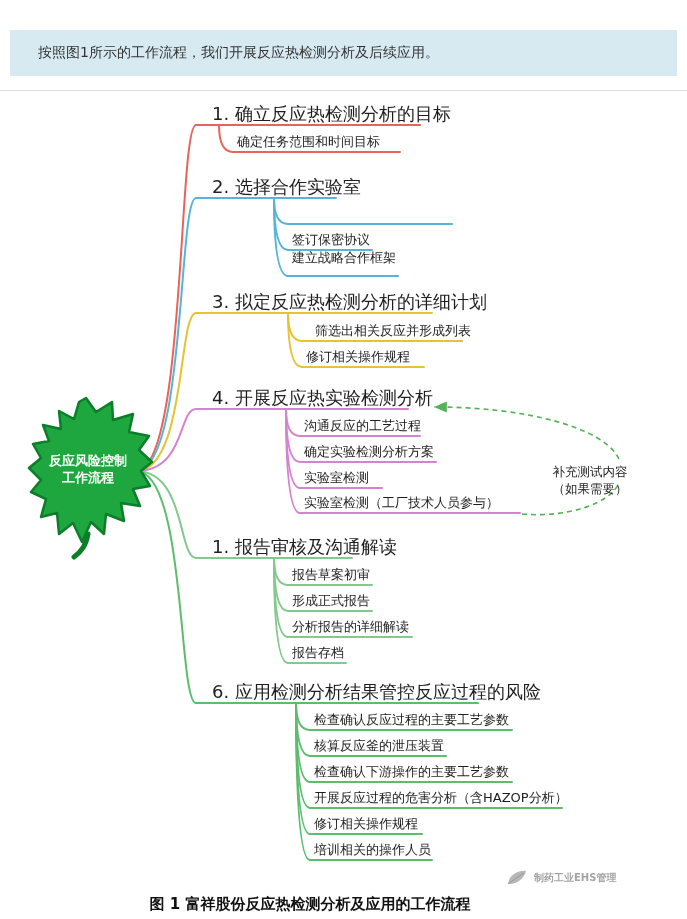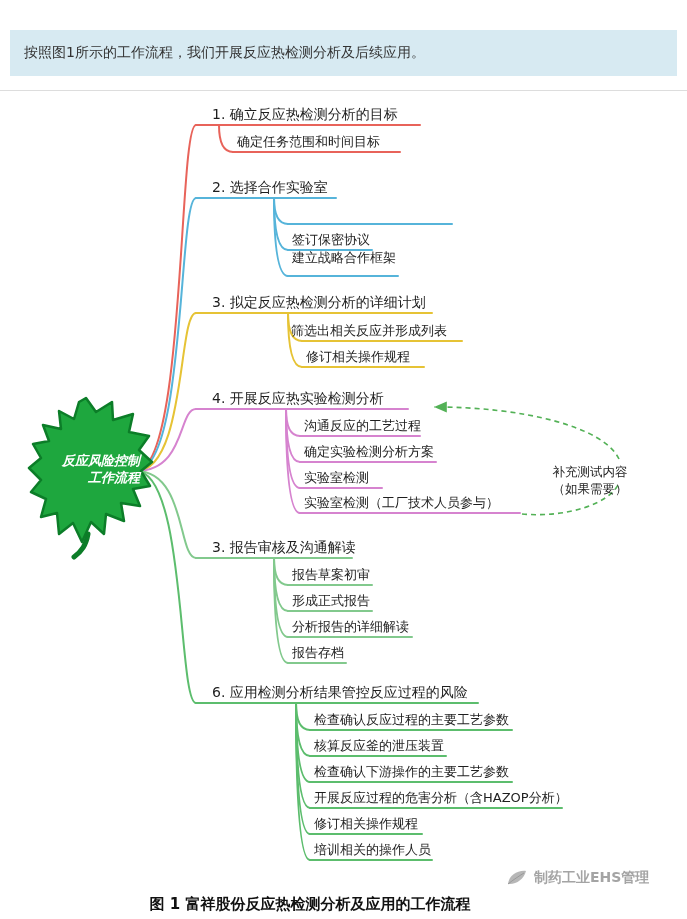--- a/index.html
+++ b/index.html
@@ -4,37 +4,37 @@
 <style>
   * { margin:0; padding:0; box-sizing:border-box; }
   html,body { background:#ffffff; }
   .page {
     position:relative; width:687px; height:919px; background:#fff;
     font-family:"DejaVu Sans","Liberation Sans",sans-serif; color:#222; overflow:hidden;
   }
   .banner {
     position:absolute; left:10px; top:30px; width:667px; height:46px;
     background:var(--bannerBg,#d7eaf2); display:flex; align-items:center;
-    padding:0 14px; font-size:14px; color:var(--bannerText,#333);
+    padding:0 28px; font-size:14px; color:var(--bannerText,#333);
   }
   .divider { position:absolute; left:0; top:90px; width:687px; height:1px; background:#dddddd; }
   .map-svg { position:absolute; left:0; top:0; width:687px; height:919px; pointer-events:none; }
-  .node { position:absolute; white-space:nowrap; font-size:14px; line-height:20px; color:#1e1e1e; }
+  .node { position:absolute; white-space:nowrap; font-size:18px; line-height:20px; color:#1e1e1e; }
   .subnode { font-size:13px; line-height:19px; }
   .root-label {
-    position:absolute; left:36px; top:452px; width:104px; text-align:right;
-    color:#ffffff; font-weight:bold; font-size:13px; line-height:17px;font-style:italic;
+    position:absolute; left:36px; top:452px; width:104px; text-align:center;
+    color:#ffffff; font-weight:bold; font-size:13px; line-height:17px;
   }
   .annotation {
     position:absolute; left:533px; top:463px; width:114px; text-align:center;
     font-size:12.5px; line-height:17px; color:#222;
   }
   .watermark {
     position:absolute; left:505px; top:868px; display:flex; align-items:center; gap:5px;
-    color:var(--watermarkGray,#9b9b9b); font-size:14px; font-weight:bold; opacity:.9;
+    color:var(--watermarkGray,#9b9b9b); font-size:10px; font-weight:bold; opacity:.9;
   }
   .caption {
     position:absolute; left:0; top:895px; width:620px; text-align:center;
     font-size:15px; font-weight:bold; color:#111;
   }
   .ln { fill:none; stroke-width:2; stroke-linecap:round; }
   .b1 { stroke:var(--branch1,#e8635a); }
   .b2 { stroke:var(--branch2,#56b4da); }
   .b3 { stroke:var(--branch3,#e6c335); }
   .b4 { stroke:var(--branch4,#d683cf); }
@@ -144,29 +144,29 @@
 
   <div class="root-label">
     <div>反应风险控制</div>
     <div>工作流程</div>
   </div>
 
   <div class="node" style="left:212px;top:104px">1. 确立反应热检测分析的目标</div>
   <div class="node" style="left:212px;top:177px">2. 选择合作实验室</div>
   <div class="node" style="left:212px;top:292px">3. 拟定反应热检测分析的详细计划</div>
   <div class="node" style="left:212px;top:388px">4. 开展反应热实验检测分析</div>
-  <div class="node" style="left:212px;top:537px">3. 报告审核及沟通解读</div>
+  <div class="node" style="left:212px;top:537px">1. 报告审核及沟通解读</div>
   <div class="node" style="left:212px;top:682px">6. 应用检测分析结果管控反应过程的风险</div>
 
   <div class="node subnode" style="left:237px;top:132px">确定任务范围和时间目标</div>
 
   <div class="node subnode" style="left:292px;top:230px">签订保密协议</div>
   <div class="node subnode" style="left:292px;top:248px">建立战略合作框架</div>
 
-  <div class="node subnode" style="left:291px;top:321px">筛选出相关反应并形成列表</div>
+  <div class="node subnode" style="left:315px;top:321px">筛选出相关反应并形成列表</div>
   <div class="node subnode" style="left:306px;top:347px">修订相关操作规程</div>
 
   <div class="node subnode" style="left:304px;top:416px">沟通反应的工艺过程</div>
   <div class="node subnode" style="left:304px;top:442px">确定实验检测分析方案</div>
   <div class="node subnode" style="left:304px;top:468px">实验室检测</div>
   <div class="node subnode" style="left:304px;top:493px">实验室检测（工厂技术人员参与）</div>
 
   <div class="node subnode" style="left:292px;top:565px">报告草案初审</div>
   <div class="node subnode" style="left:292px;top:591px">形成正式报告</div>
   <div class="node subnode" style="left:292px;top:617px">分析报告的详细解读</div>

